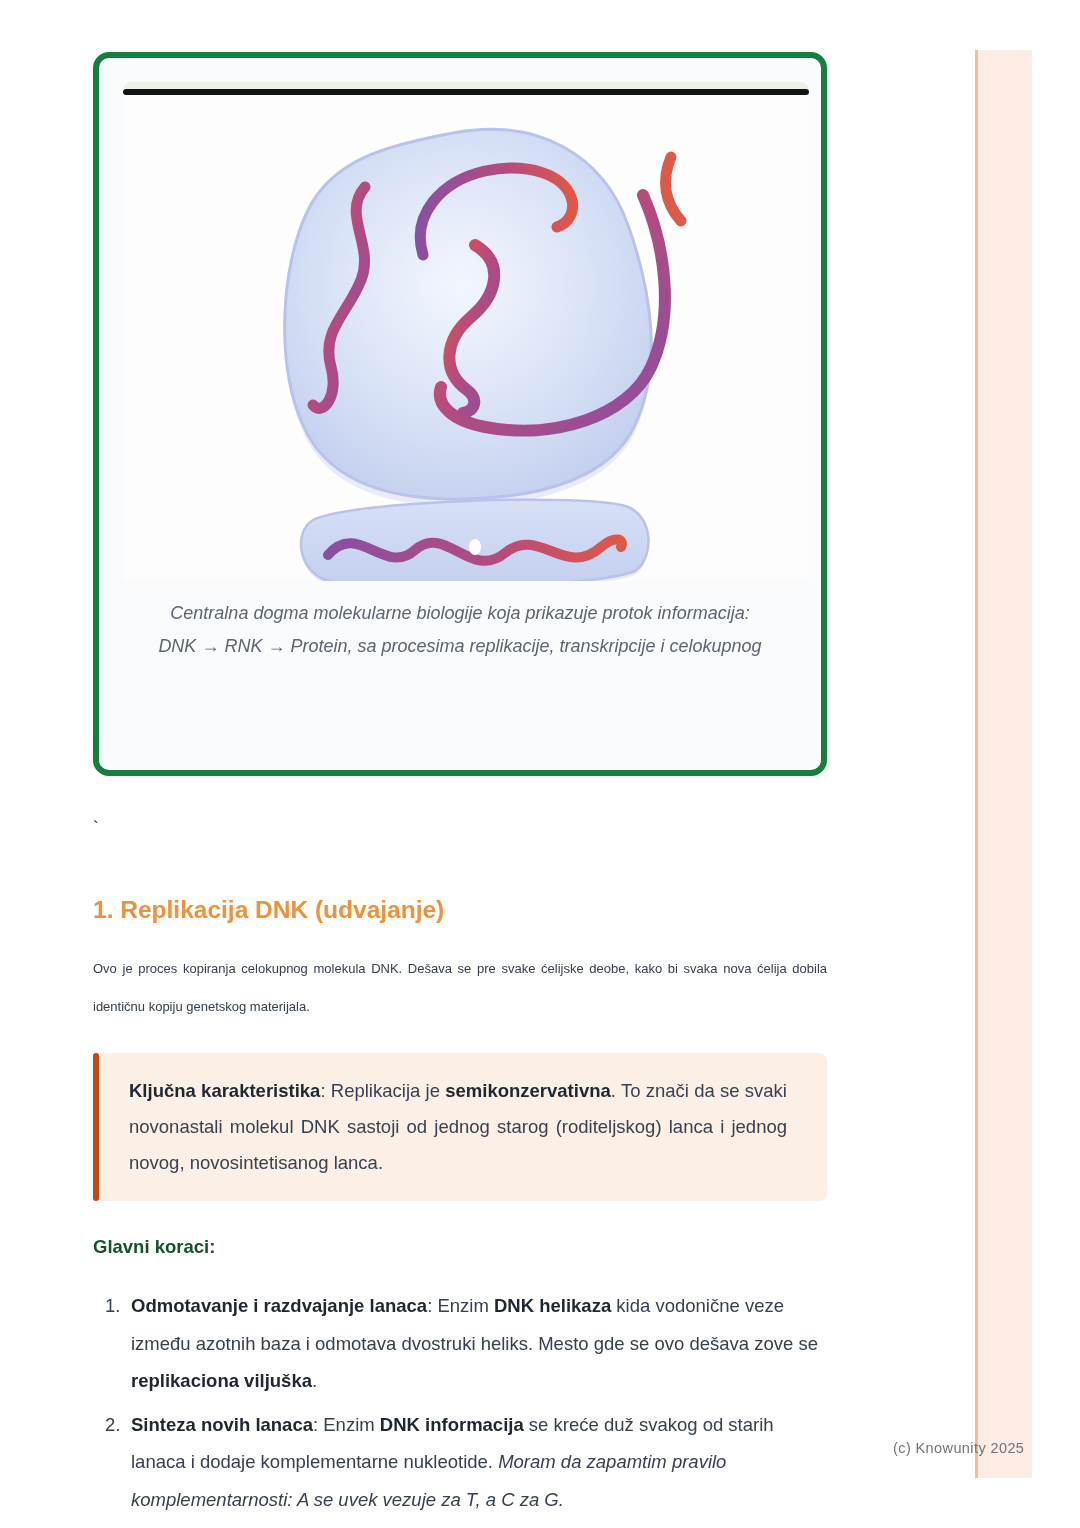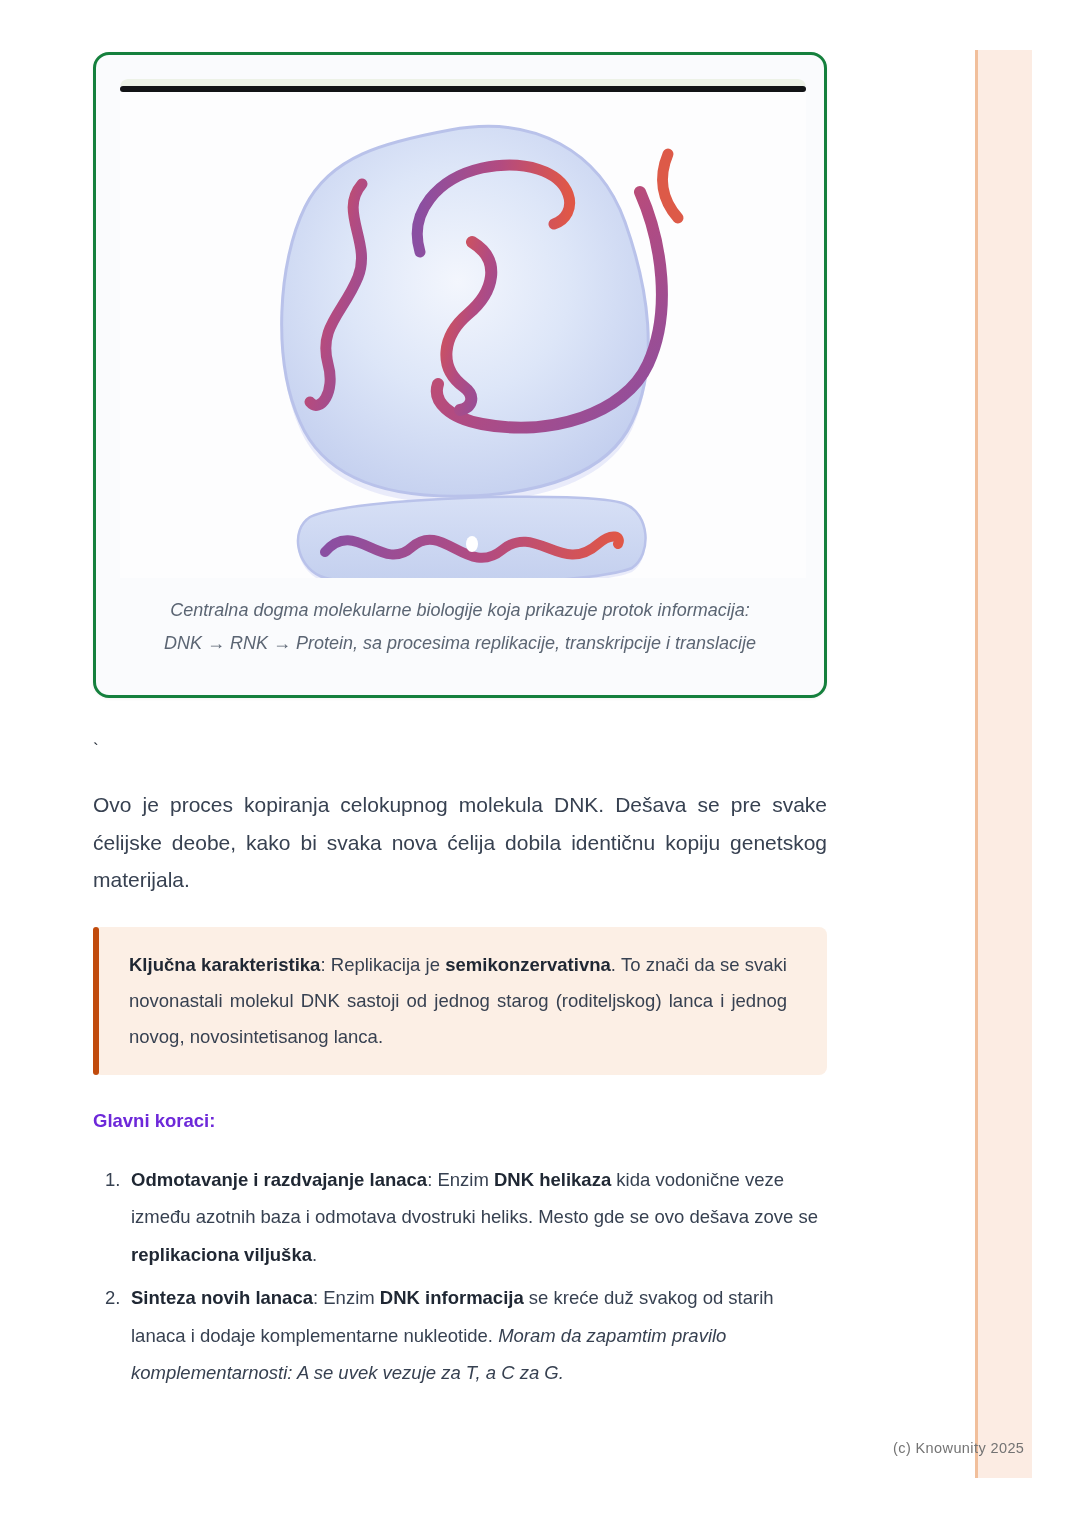--- a/index.html
+++ b/index.html
@@ -15,23 +15,23 @@
   }
   .watermark {
     position:absolute; left:893px; top:1440px; z-index:3;
     font-size:14.5px; color:#737373; letter-spacing:.4px; white-space:nowrap;
   }
 
   .content { position:absolute; left:93px; top:52px; width:734px; z-index:2; }
 
   
   .figure-card {
-    width:734px; height:646px;
+    width:734px; height:724px;
     background:#fafbfd;
-    border:3px solid #15803d;
+    border:6px solid #15803d;
     border-radius:16px;
     box-shadow:0 1px 3px rgba(60,50,40,.06);
     padding:24px 24px 0 24px;
   }
   .figure-media {
     width:686px; height:499px; background:#fdfdfe;
     border-radius:8px 8px 0 0; overflow:hidden;
   }
   .media-chrome-light { height:7px; background:#edf2e7; border-radius:8px 8px 0 0; }
   .media-chrome-dark  { height:6px; background:#121416; border-radius:3px; }
@@ -45,40 +45,40 @@
   .stray-backtick { margin-top:42px; height:22px; font-size:17px; color:#1f2733; }
 
   .section-heading {
     margin-top:54px;
     color:var(--accent,#f0913c);
     font-size:24.5px; font-weight:700; line-height:32px;
   }
 
   .intro-paragraph {
     margin-top:24px;
-    font-size:21px; line-height:37.5px; color:#374151;
+    font-size:13px; line-height:37.5px; color:#374151;
     text-align:justify;
   }
 
   .key-callout {
     position:relative; margin-top:28px;
     background:var(--callout_bg,#fcefe5);
     border-radius:8px;
     padding:20px 40px 20px 36px;
     font-size:18.5px; line-height:36px; color:#374151;
     text-align:justify;
   }
   .callout-accent-bar {
     position:absolute; left:0; top:0; bottom:0; width:6px;
     background:var(--callout_border,#c14b0c);
     border-radius:4px;
   }
   .key-callout .b, .steps .b, strong { font-weight:700; color:#1f2733; }
 
-  .steps-heading { margin-top:32px; font-size:18.5px; font-weight:700; color:#6d28d9; line-height:28px; }
+  .steps-heading { margin-top:32px; font-size:18.5px; font-weight:700; color:#14532d; line-height:28px; }
 
   .steps { margin-top:26px; padding-left:12px; list-style:none; }
   .step-item { display:flex; margin-bottom:6px; font-size:18.5px; line-height:37.5px; color:#374151; }
   .step-number { flex:0 0 26px; }
   .step-text { flex:1; }
 </style>
 </head>
 <body>
 
 <div class="page">
@@ -125,26 +125,27 @@
           <path d="M300 160 C288 120,318 86,362 76 C406 67,440 80,448 102 C453 116,446 128,434 132" fill="none" stroke="url(#rib2)" stroke-width="11" stroke-linecap="round"></path>
           <path d="M548 62 C538 86,542 108,558 126" fill="none" stroke="#dd5a48" stroke-width="11" stroke-linecap="round"></path>
           <path d="M520 100 C542 150,552 220,528 272 C505 322,430 345,362 332 C330 326,312 310,318 292" fill="none" stroke="url(#rib)" stroke-width="12" stroke-linecap="round"></path>
           <path d="M352 150 C382 168,374 200,348 222 C322 244,318 276,344 295 C356 304,352 316,340 318" fill="none" stroke="url(#rib)" stroke-width="12" stroke-linecap="round"></path>
           <path d="M205 460 C235 425,262 482,292 455 C322 428,348 486,382 458 C416 430,442 484,478 452 C492 440,502 444,498 452" fill="none" stroke="url(#rib2)" stroke-width="10" stroke-linecap="round"></path>
           <ellipse cx="352" cy="452" rx="6" ry="8" fill="#ffffff"></ellipse>
         </svg>
       </div>
       <div class="figure-caption">
         <span>Centralna dogma molekularne biologije koja prikazuje protok informacija:</span>
-        <span>DNK → RNK → Protein, sa procesima replikacije, transkripcije i translacije</span>
+        <span>DNK → RNK → Protein, sa procesima replikacije, transkripcije i celokupnog</span>
       </div>
     </div>
 
     <div class="stray-backtick">`</div>
 
+    <h2 class="section-heading">1. Replikacija DNK (udvajanje)</h2>
 
     <p class="intro-paragraph">Ovo je proces kopiranja celokupnog molekula DNK. Dešava se pre svake ćelijske deobe, kako bi svaka nova ćelija dobila identičnu kopiju genetskog materijala.</p>
 
     <div class="key-callout">
       <span class="callout-accent-bar"></span>
       <span><span class="b">Ključna karakteristika</span><span>: Replikacija je </span><span class="b">semikonzervativna</span><span>. To znači da se svaki novonastali molekul DNK sastoji od jednog starog (roditeljskog) lanca i jednog novog, novosintetisanog lanca.</span></span>
     </div>
 
     <div class="steps-heading">Glavni koraci:</div>
 

